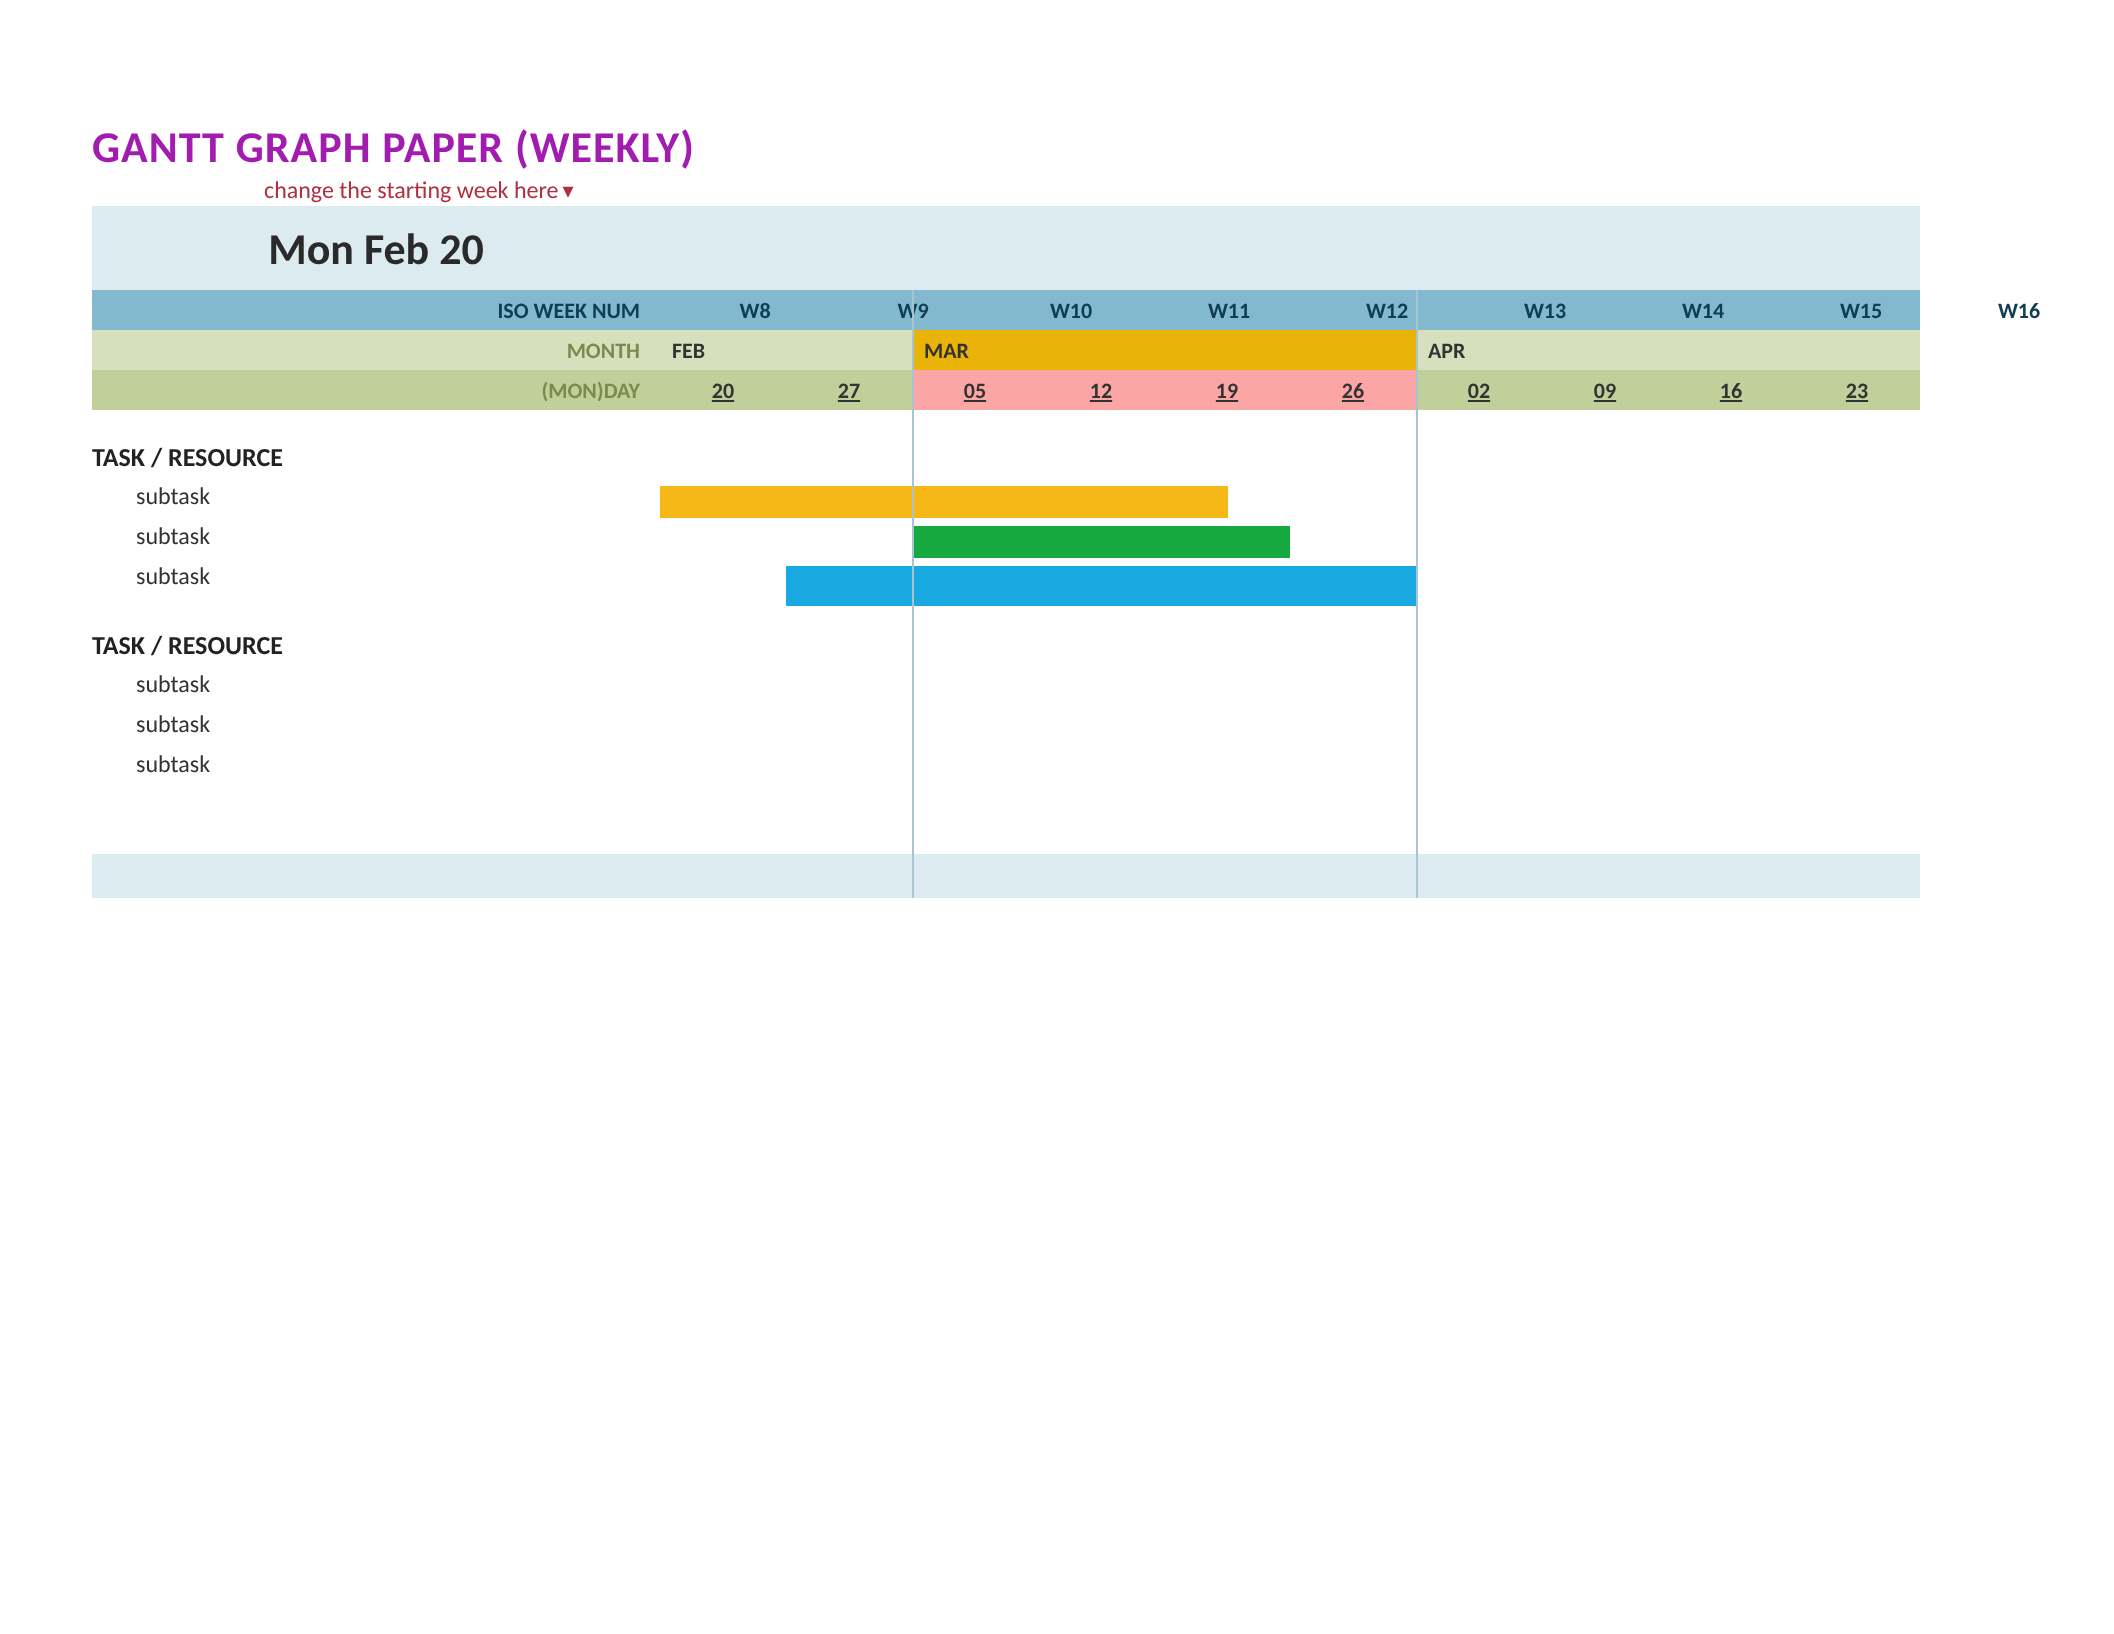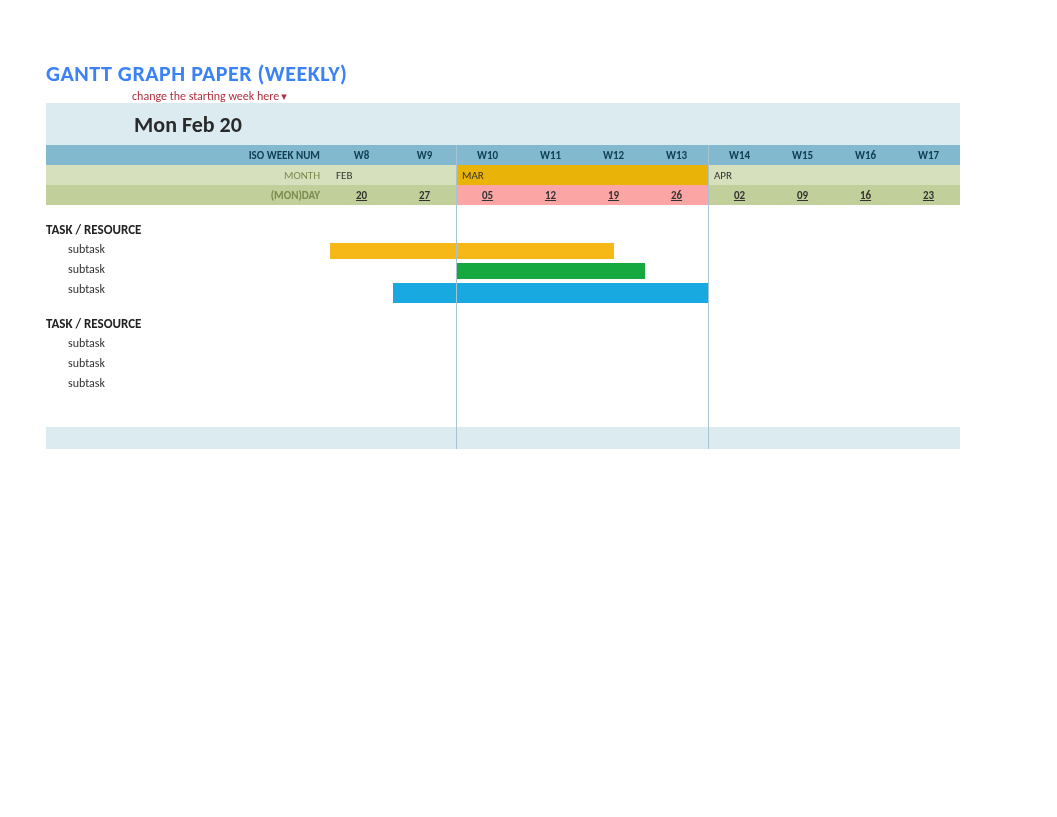--- a/index.html
+++ b/index.html
@@ -9,21 +9,21 @@
     background: #fff;
     color: #222;
   }
   .page {
     width: 1057px;
     padding: 60px 46px 0 46px;
   }
   .title {
     font-size: 22px;
     font-weight: 700;
-    color: #3b82f6;
+    color: #a21caf;
     letter-spacing: .5px;
     margin-bottom: 2px;
   }
   .hint {
     font-size: 12px;
     color: #b03040;
     margin-left: 86px;
     margin-bottom: 0;
   }
   .hint .caret { color:#b03040; font-size:11px; padding-left:2px; }
@@ -39,25 +39,25 @@
     align-items: center;
   }
   .row > div { height: 100%; }
 
   .weekband { background: #dbebef; color:#174a63; height:42px;gap:24px; }
   .weekband .label-col {
     font-size: 22px; font-weight:700; color:#2a2a2a;
     display:flex; align-items:center; justify-content:center;
   }
 
-  .isorow { background:#82b9cf; color:#0f3d52; font-size:11px; font-weight:600; height:20px; }
+  .isorow { background:#82b9cf; color:#0f3d52; font-size:11px; font-weight:600; height:20px;gap:16px; }
   .isorow .label-col { display:flex; align-items:center; justify-content:flex-end; padding-right:10px; color:#0f3d52; font-weight:600; }
   .isorow .wk { display:flex; align-items:center; justify-content:center; }
 
-  .monthrow { height:20px; font-size:11px; font-weight:400; }
+  .monthrow { height:20px; font-size:11px; font-weight:700; }
   .monthrow .label-col { background:#d7e0bd; color:#7b8a4e; display:flex; align-items:center; justify-content:flex-end; padding-right:10px; }
   .monthrow .mcell { background:#d7e0bd; color:#333; display:flex; align-items:center; padding-left:6px; }
   .monthrow .malt { background:#eab308; }
 
   .dayrow { height:20px; font-size:11px; font-weight:600; }
   .dayrow .label-col { background:#c1cf9a; color:#7b8a4e; display:flex; align-items:center; justify-content:flex-end; padding-right:10px; }
   .dayrow .dcell { background:#c1cf9a; color:#333; display:flex; align-items:center; justify-content:center;text-decoration:underline; }
   .dayrow .dalt { background:#fca5a5; }
 
   .spacer { height:14px; }

